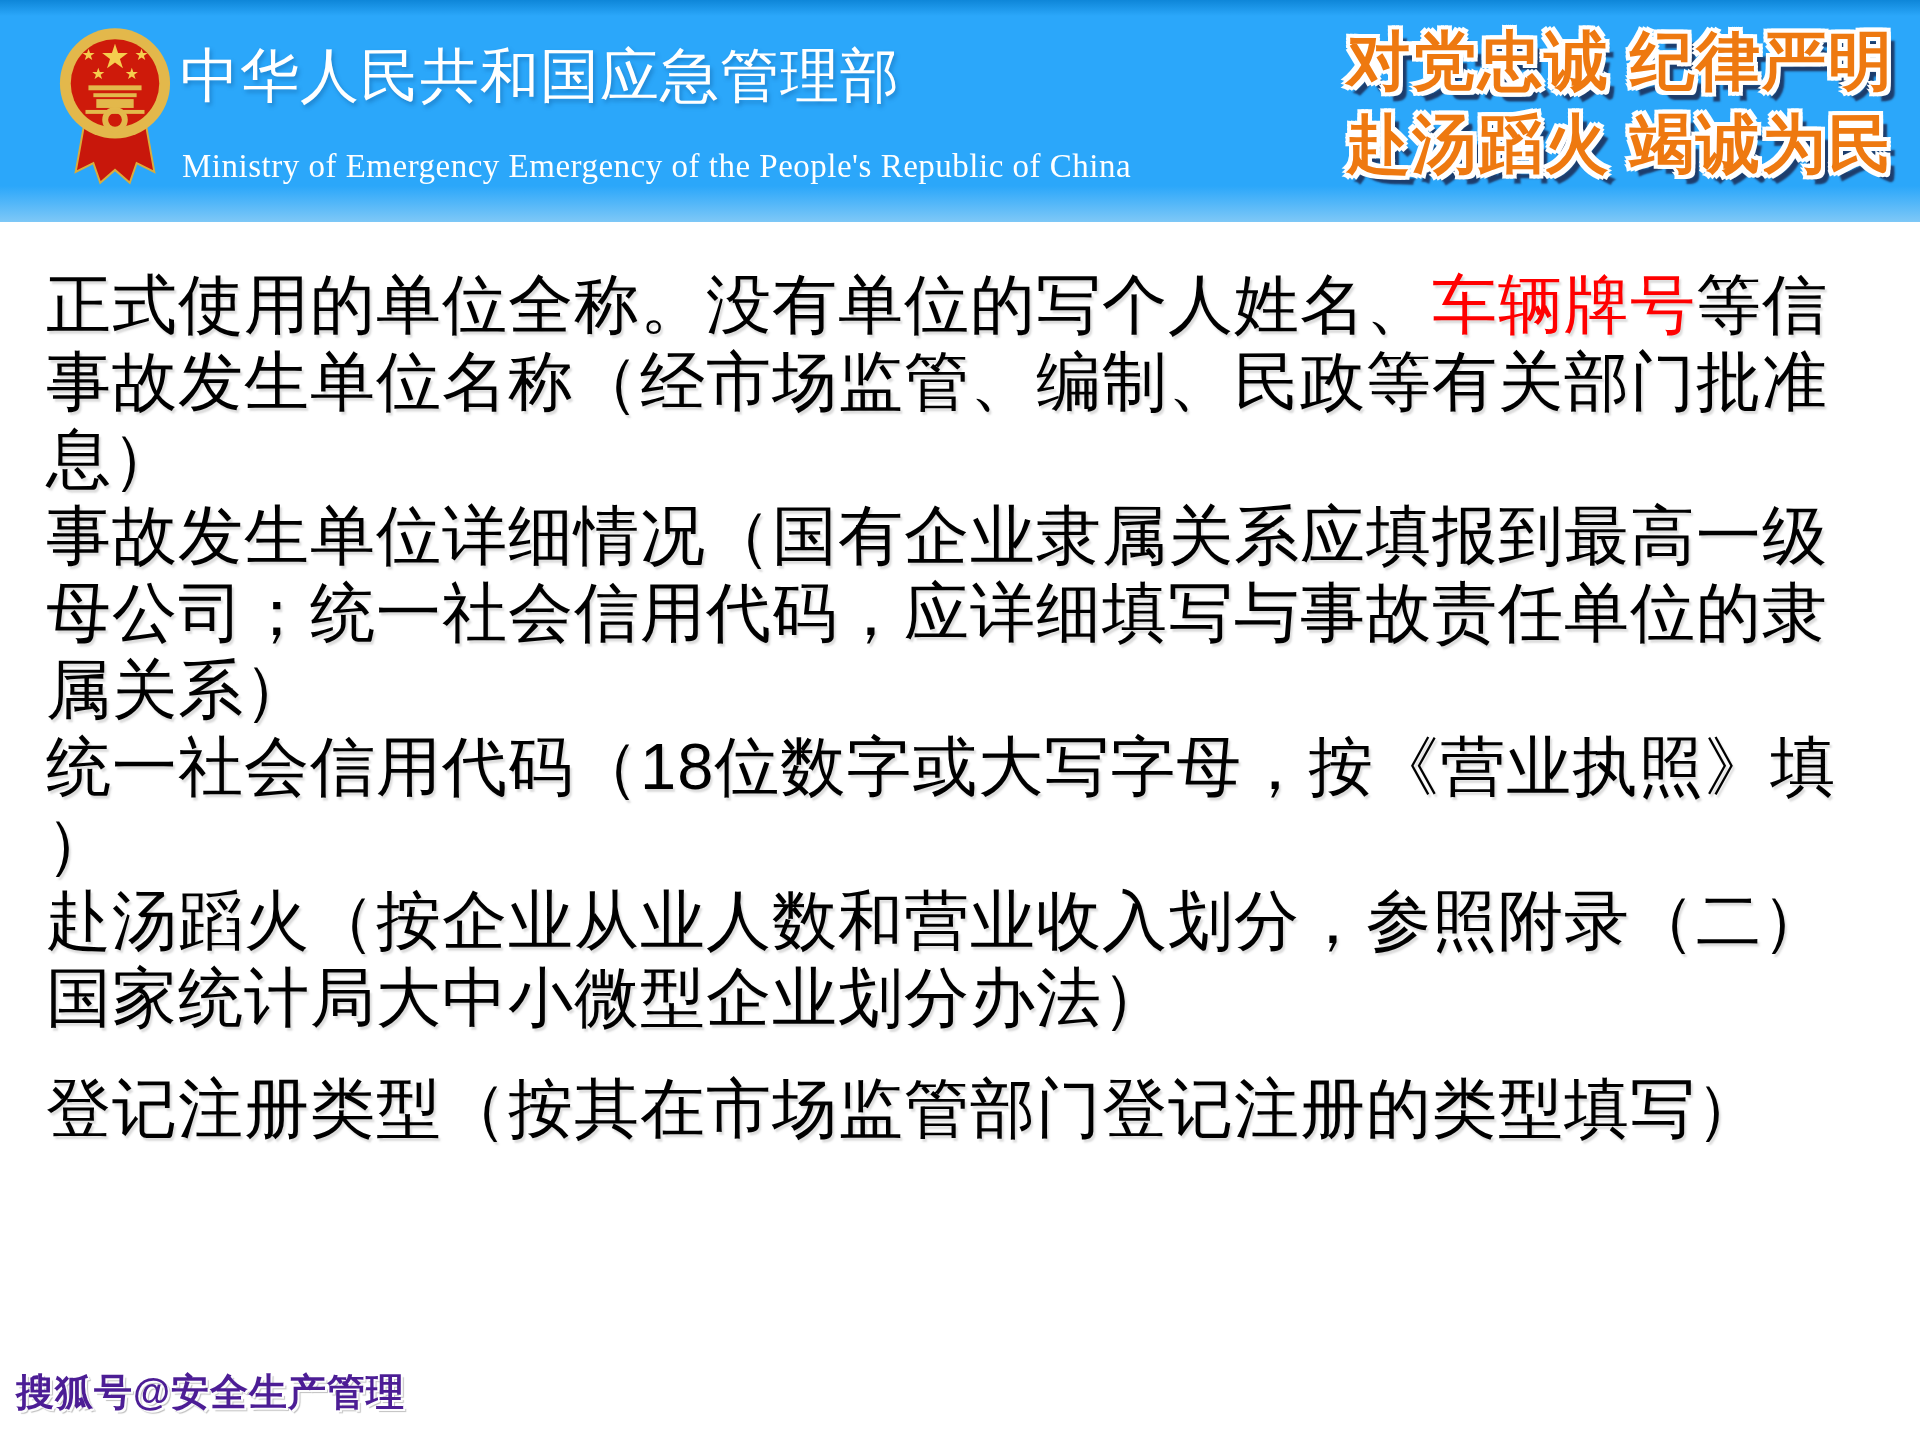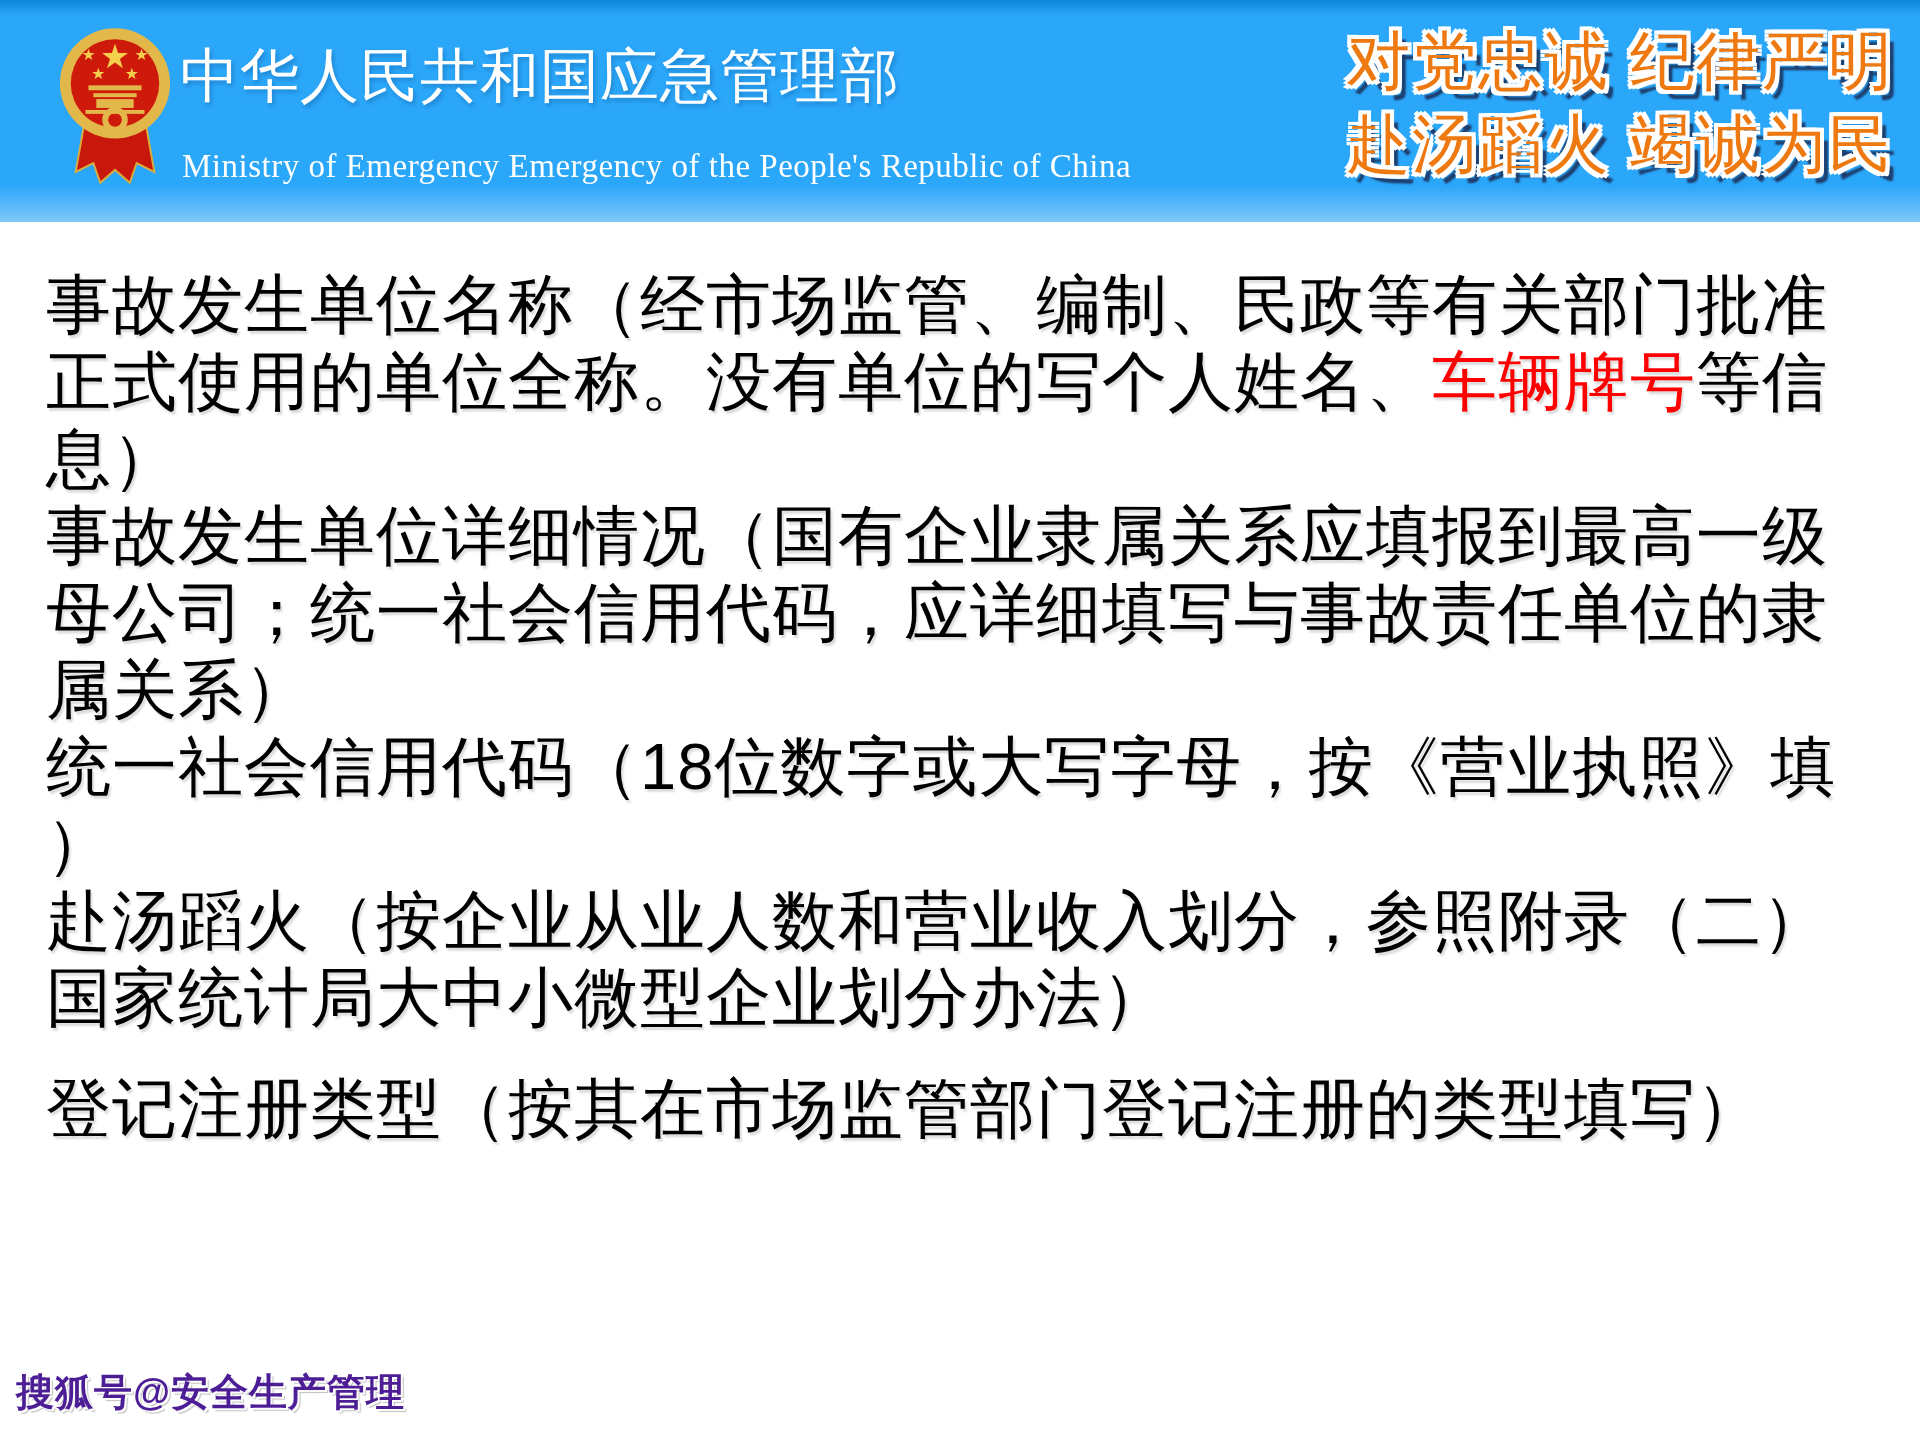--- a/index.html
+++ b/index.html
@@ -19,21 +19,21 @@
     white-space:nowrap;letter-spacing:1px;
     text-shadow:2px 3px 4px rgba(10,70,130,0.35);
   }
   .ministry-en{
     position:absolute;left:182px;top:146px;width:1200px;
     font-family:"Liberation Serif",serif;
     font-size:33px;line-height:40px;color:#ffffff;white-space:nowrap;letter-spacing:0.5px;
   }
   .slogan{
     position:absolute;right:26px;top:20px;text-align:right;
-    font-weight:normal;font-size:64px;line-height:83px;white-space:nowrap;
+    font-weight:bold;font-size:64px;line-height:83px;white-space:nowrap;
     color:#EE7910;letter-spacing:2px;
   }
   .slogan .sline{
     text-shadow:
       -4px -4px 0 #ffffff, 4px -4px 0 #ffffff, -4px 4px 0 #ffffff, 4px 4px 0 #ffffff,
       -4px 0 0 #ffffff, 4px 0 0 #ffffff, 0 -4px 0 #ffffff, 0 4px 0 #ffffff,
       8px 9px 2px rgba(25,25,60,0.75);
   }
   
   .page-title{
@@ -105,22 +105,22 @@
       <div class="sline">赴汤蹈火 竭诚为民</div>
     </div>
   </div>
 
   <div class="page-title">二、（三）主要指标解释和填表说明</div>
   <div class="section-subtitle">Ⅰ 事故发生单位情况</div>
 
   <div class="body-text">
 
     <div class="para">
+      <div class="bline"><span>正式使用的单位全称。没有单位的写个人姓名、</span><span class="hl-red">车辆牌号</span><span>等信</span></div>
       <div class="bline">事故发生单位名称（经市场监管、编制、民政等有关部门批准</div>
-      <div class="bline"><span>正式使用的单位全称。没有单位的写个人姓名、</span><span class="hl-red">车辆牌号</span><span>等信</span></div>
       <div class="bline">息）</div>
     </div>
 
     <div class="para">
       <div class="bline">事故发生单位详细情况（国有企业隶属关系应填报到最高一级</div>
       <div class="bline">母公司；统一社会信用代码，应详细填写与事故责任单位的隶</div>
       <div class="bline">属关系）</div>
     </div>
 
     <div class="para">

